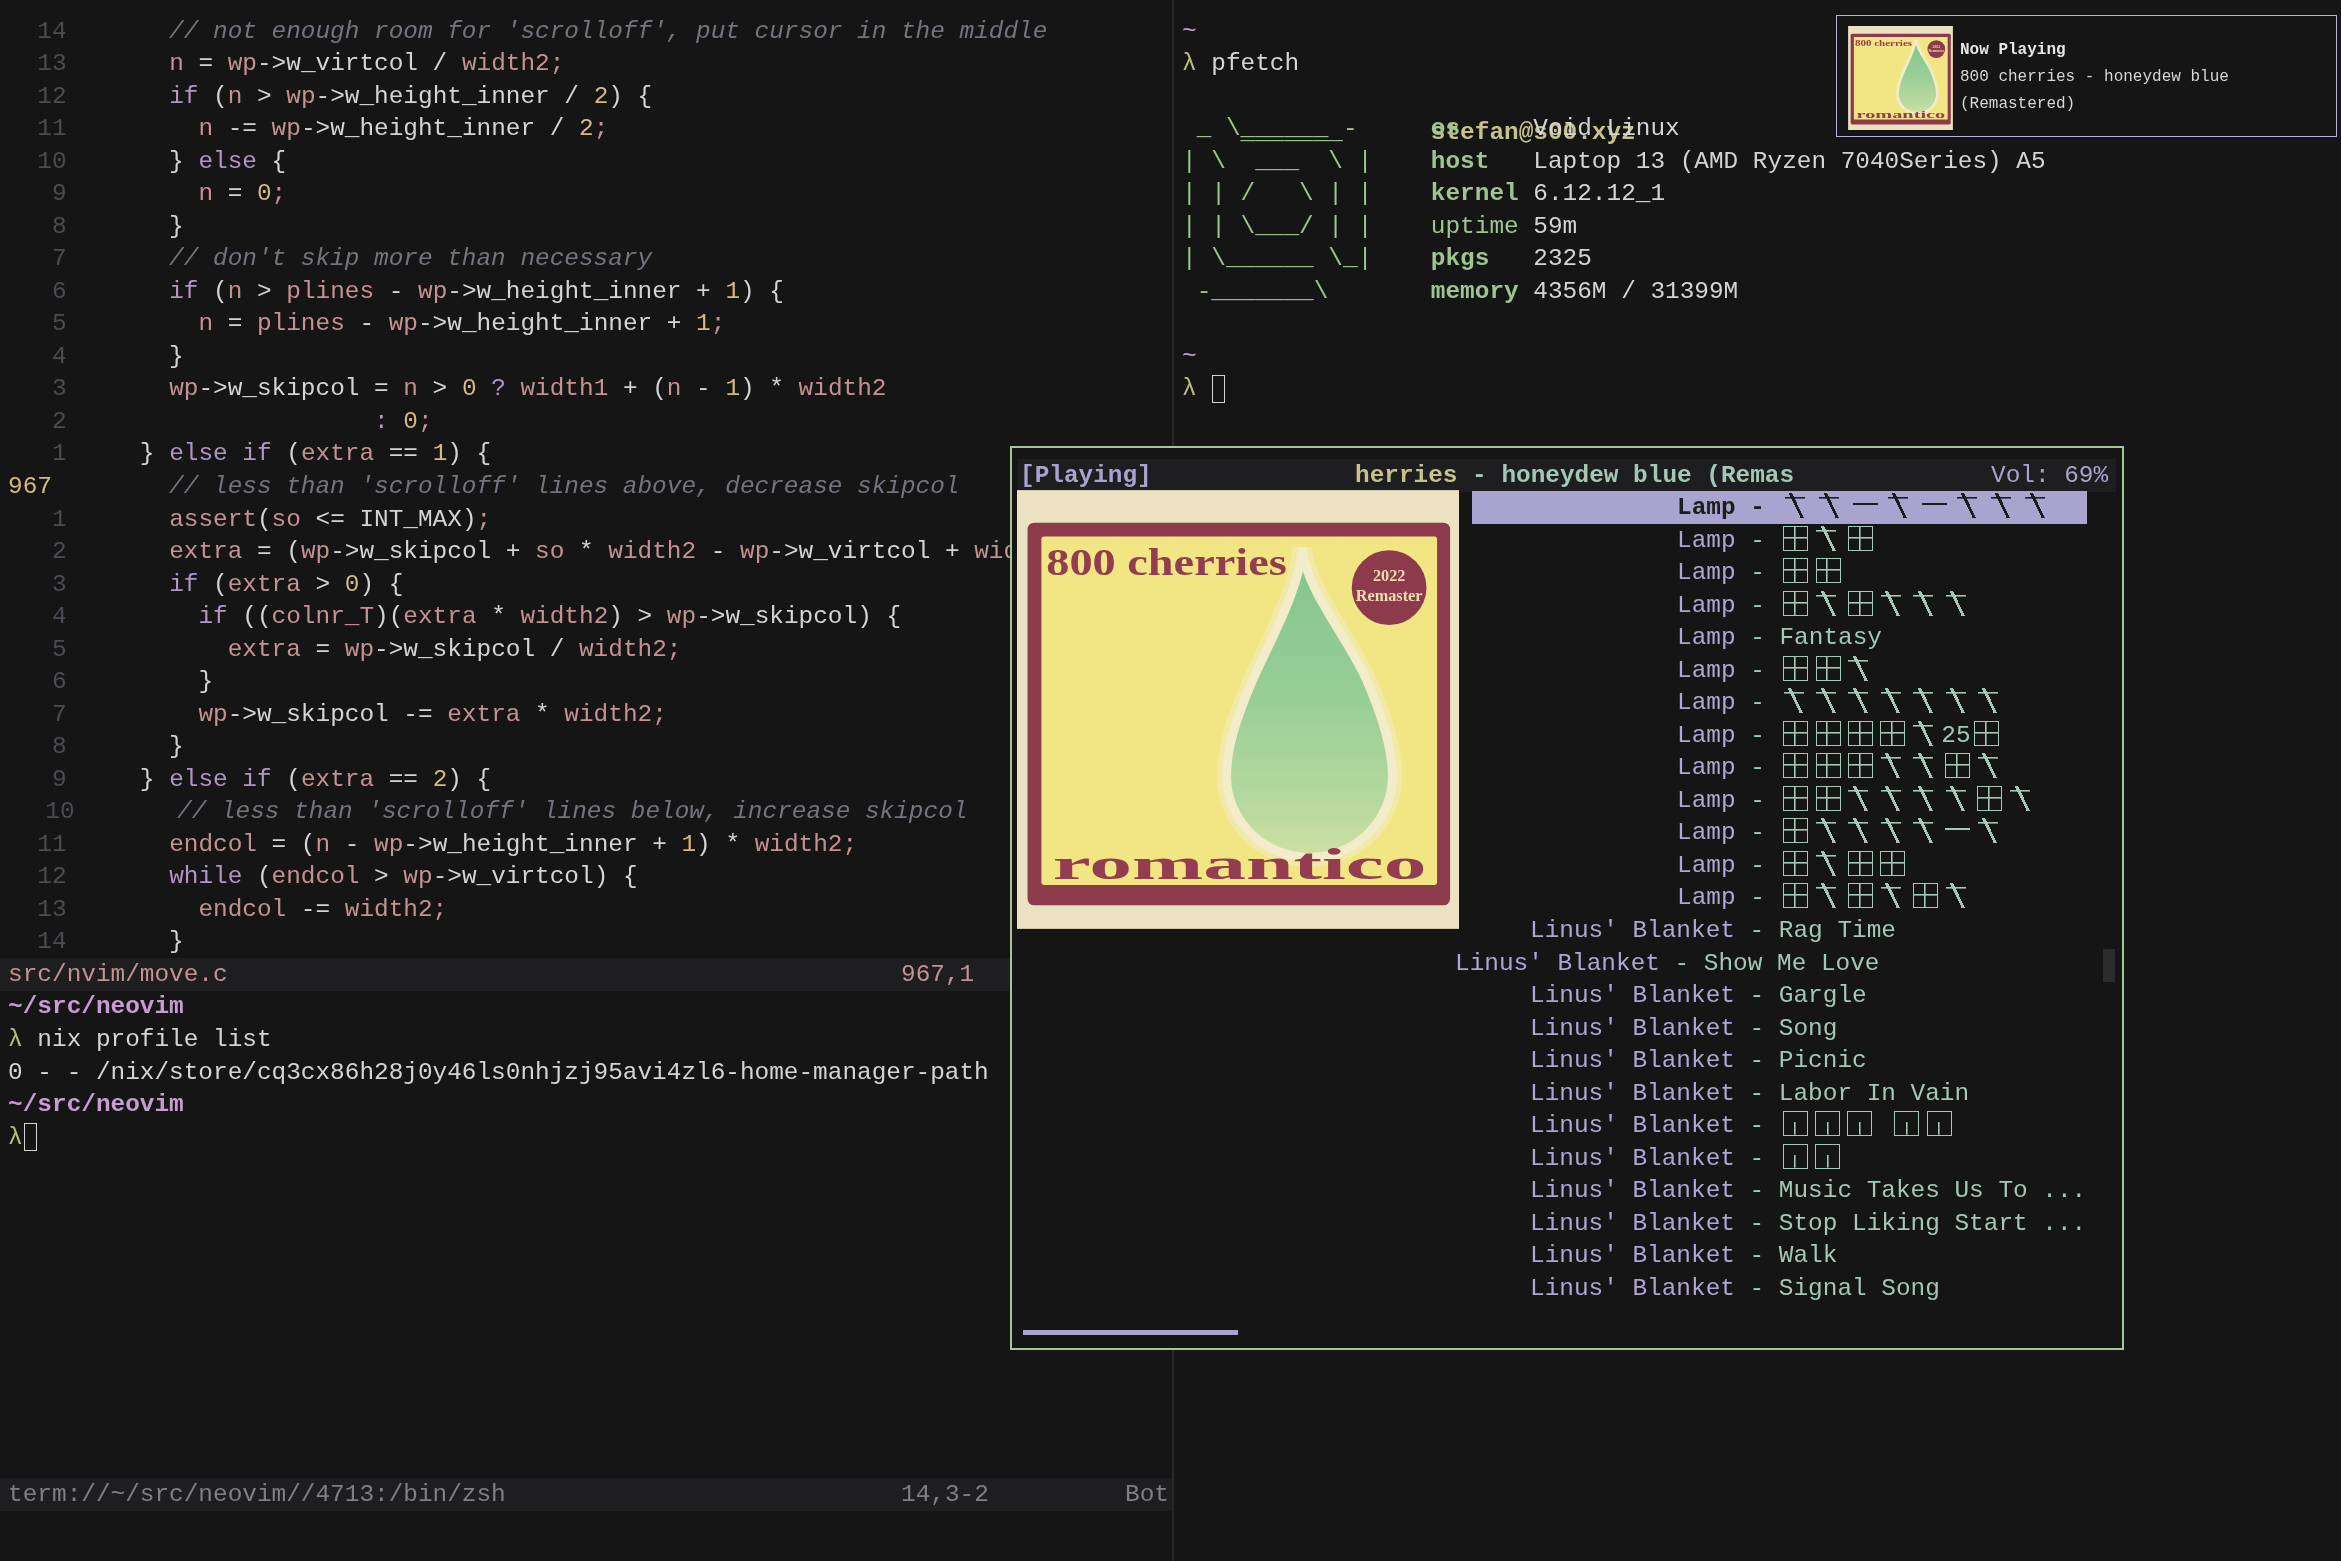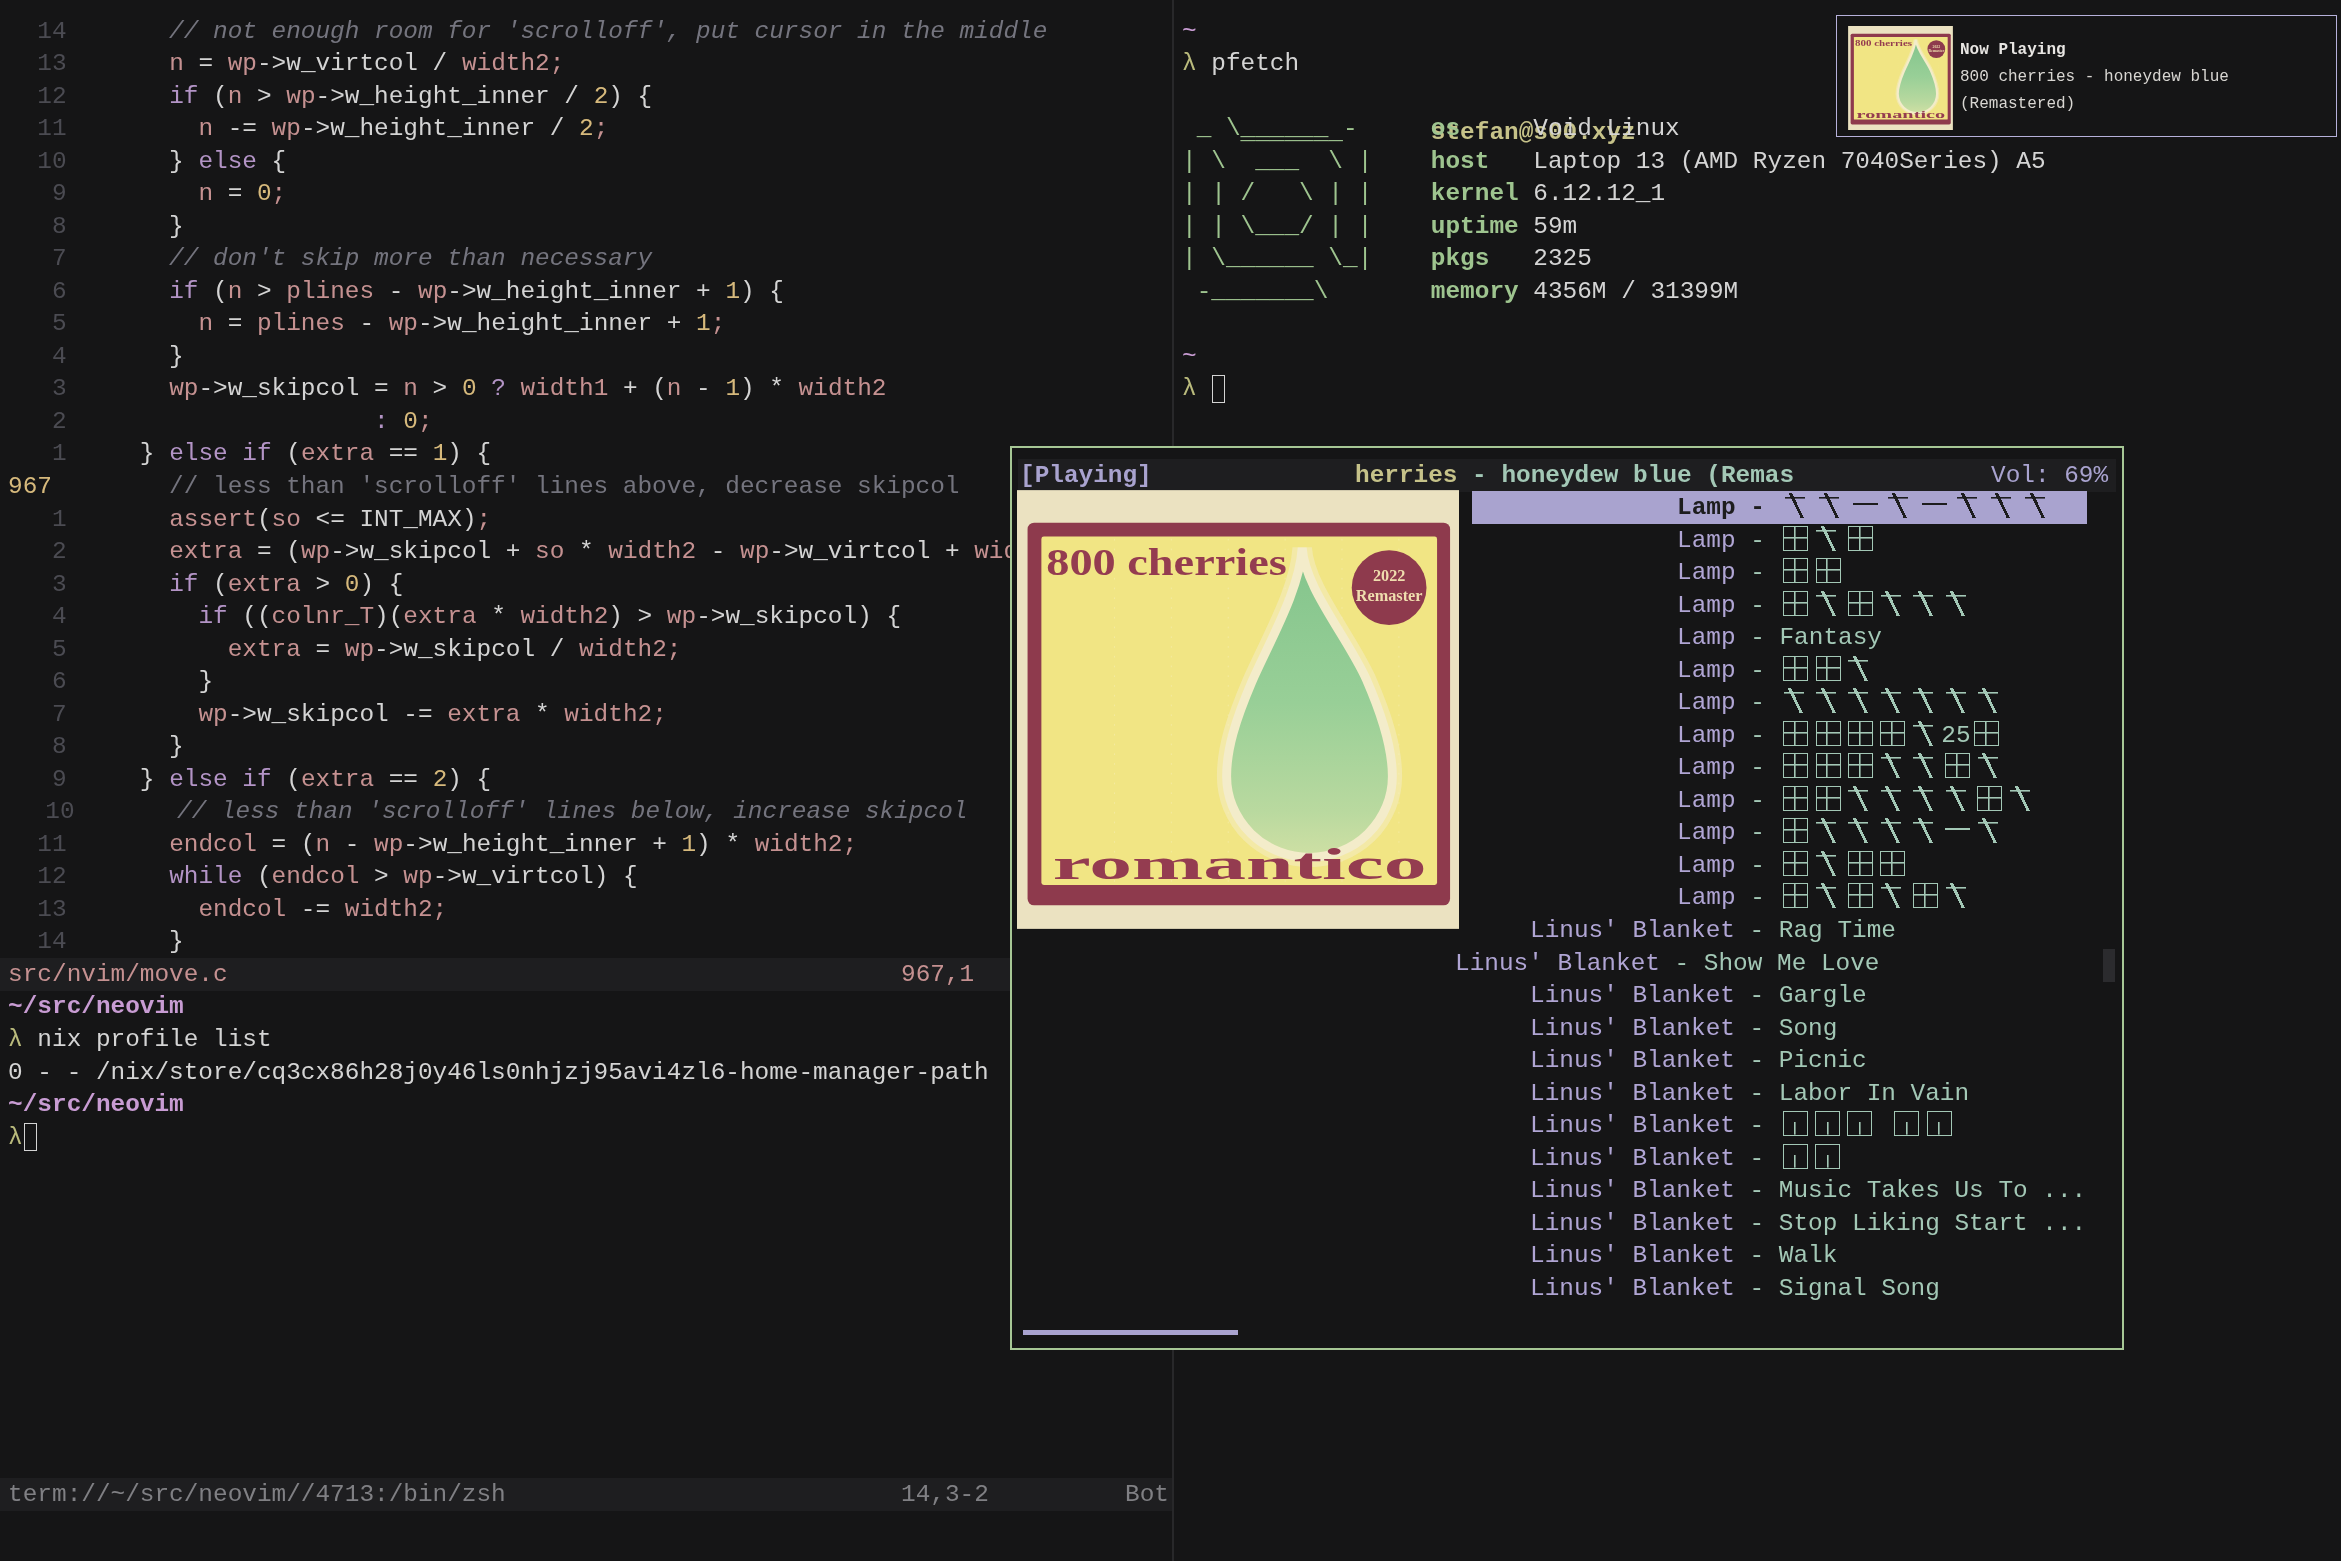--- a/index.html
+++ b/index.html
@@ -33,21 +33,21 @@
 <div class="t" style="left:8.1px;top:145px;"><span class="lnr">  10</span><span class="fg">       } </span><span class="pur">else</span><span class="fg"> {</span></div>
 <div class="t" style="left:8.1px;top:177px;"><span class="lnr">   9</span><span class="fg">         </span><span class="rose">n</span><span class="fg"> = </span><span class="num">0</span><span class="rose">;</span></div>
 <div class="t" style="left:8.1px;top:210px;"><span class="lnr">   8</span><span class="fg">       }</span></div>
 <div class="t" style="left:8.1px;top:242px;"><span class="lnr">   7</span><span class="cmt" style="font-style:italic;">       // don't skip more than necessary</span></div>
 <div class="t" style="left:8.1px;top:275px;"><span class="lnr">   6</span><span class="fg">       </span><span class="pur">if</span><span class="fg"> (</span><span class="rose">n</span><span class="fg"> &gt; </span><span class="rose">plines</span><span class="fg"> - </span><span class="rose">wp</span><span class="fg">-&gt;w_height_inner + </span><span class="num">1</span><span class="fg">) {</span></div>
 <div class="t" style="left:8.1px;top:307px;"><span class="lnr">   5</span><span class="fg">         </span><span class="rose">n</span><span class="fg"> = </span><span class="rose">plines</span><span class="fg"> - </span><span class="rose">wp</span><span class="fg">-&gt;w_height_inner + </span><span class="num">1</span><span class="rose">;</span></div>
 <div class="t" style="left:8.1px;top:340px;"><span class="lnr">   4</span><span class="fg">       }</span></div>
 <div class="t" style="left:8.1px;top:372px;"><span class="lnr">   3</span><span class="fg">       </span><span class="rose">wp</span><span class="fg">-&gt;w_skipcol = </span><span class="rose">n</span><span class="fg"> &gt; </span><span class="num">0</span><span class="fg"> </span><span class="pur">?</span><span class="fg"> </span><span class="rose">width1</span><span class="fg"> + (</span><span class="rose">n</span><span class="fg"> - </span><span class="num">1</span><span class="fg">) * </span><span class="rose">width2</span></div>
 <div class="t" style="left:8.1px;top:405px;"><span class="lnr">   2</span><span class="fg">                     </span><span class="pur">:</span><span class="fg"> </span><span class="num">0</span><span class="rose">;</span></div>
 <div class="t" style="left:8.1px;top:437px;"><span class="lnr">   1</span><span class="fg">     } </span><span class="pur">else</span><span class="fg"> </span><span class="pur">if</span><span class="fg"> (</span><span class="rose">extra</span><span class="fg"> == </span><span class="num">1</span><span class="fg">) {</span></div>
-<div class="t" style="left:8.1px;top:470px;"><span class="num">967</span><span class="cmt" style="margin-top:12px;">        // less than 'scrolloff' lines above, decrease skipcol</span></div>
+<div class="t" style="left:8.1px;top:470px;"><span class="num">967</span><span class="cmt" style="font-style:italic;margin-top:12px;">        // less than 'scrolloff' lines above, decrease skipcol</span></div>
 <div class="t" style="left:8.1px;top:503px;"><span class="lnr">   1</span><span class="fg">       </span><span class="rose">assert</span><span class="fg">(</span><span class="rose">so</span><span class="fg"> &lt;= INT_MAX)</span><span class="rose">;</span></div>
 <div class="t" style="left:8.1px;top:535px;"><span class="lnr">   2</span><span class="fg">       </span><span class="rose">extra</span><span class="fg"> = (</span><span class="rose">wp</span><span class="fg">-&gt;w_skipcol + </span><span class="rose">so</span><span class="fg"> * </span><span class="rose">width2</span><span class="fg"> - </span><span class="rose">wp</span><span class="fg">-&gt;w_virtcol + </span><span class="rose">width2</span><span class="fg"> - </span><span class="num">1</span><span class="fg">) / </span><span class="rose">width2</span><span class="rose">;</span></div>
 <div class="t" style="left:8.1px;top:568px;"><span class="lnr">   3</span><span class="fg">       </span><span class="pur">if</span><span class="fg"> (</span><span class="rose">extra</span><span class="fg"> &gt; </span><span class="num">0</span><span class="fg">) {</span></div>
 <div class="t" style="left:8.1px;top:600px;"><span class="lnr">   4</span><span class="fg">         </span><span class="pur">if</span><span class="fg"> ((</span><span class="rose">colnr_T</span><span class="fg">)(</span><span class="rose">extra</span><span class="fg"> * </span><span class="rose">width2</span><span class="fg">) &gt; </span><span class="rose">wp</span><span class="fg">-&gt;w_skipcol) {</span></div>
 <div class="t" style="left:8.1px;top:633px;"><span class="lnr">   5</span><span class="fg">           </span><span class="rose">extra</span><span class="fg"> = </span><span class="rose">wp</span><span class="fg">-&gt;w_skipcol / </span><span class="rose">width2</span><span class="rose">;</span></div>
 <div class="t" style="left:8.1px;top:665px;"><span class="lnr">   6</span><span class="fg">         }</span></div>
 <div class="t" style="left:8.1px;top:698px;"><span class="lnr">   7</span><span class="fg">         </span><span class="rose">wp</span><span class="fg">-&gt;w_skipcol -= </span><span class="rose">extra</span><span class="fg"> * </span><span class="rose">width2</span><span class="rose">;</span></div>
 <div class="t" style="left:8.1px;top:730px;"><span class="lnr">   8</span><span class="fg">       }</span></div>
 <div class="t" style="left:8.1px;top:763px;"><span class="lnr">   9</span><span class="fg">     } </span><span class="pur">else</span><span class="fg"> </span><span class="pur">if</span><span class="fg"> (</span><span class="rose">extra</span><span class="fg"> == </span><span class="num">2</span><span class="fg">) {</span></div>
 <div class="t" style="left:16px;top:795px;"><span class="lnr">  10</span><span class="cmt" style="font-style:italic;">       // less than 'scrolloff' lines below, increase skipcol</span></div>
@@ -59,21 +59,21 @@
 <div class="t" style="left:8.1px;top:1023px;"><span class="olive">λ</span><span class="fg"> nix profile list</span></div>
 <div class="t" style="left:8.1px;top:1056px;"><span class="fg">0 - - /nix/store/cq3cx86h28j0y46ls0nhjzj95avi4zl6-home-manager-path</span></div>
 <div class="t" style="left:8.1px;top:1088px;"><span class="mauve" style="font-weight:bold;">~/src/neovim</span></div>
 <div class="t" style="left:8.1px;top:1121px;"><span class="olive">λ</span></div>
 <div class="t" style="left:1182px;top:14.6px;"><span class="mauve">~</span></div>
 <div class="t" style="left:1182px;top:47px;"><span class="olive">λ</span><span class="fg"> pfetch</span></div>
 <div class="t" style="left:1182px;top:80px;margin-top:36px;"><span class="green">    _______</span><span class="fg">      </span><span class="ygreen" style="font-weight:bold;">stefan@s00.xyz</span></div>
 <div class="t" style="left:1182px;top:112px;"><span class="green"> _ \______ -</span><span class="fg">     </span><span class="green" style="font-weight:bold;">os</span><span class="fg">     Void Linux</span></div>
 <div class="t" style="left:1182px;top:145px;"><span class="green">| \  ___  \ |</span><span class="fg">    </span><span class="green" style="font-weight:bold;">host</span><span class="fg">   Laptop 13 (AMD Ryzen 7040Series) A5</span></div>
 <div class="t" style="left:1182px;top:177px;"><span class="green">| | /   \ | |</span><span class="fg">    </span><span class="green" style="font-weight:bold;">kernel</span><span class="fg"> 6.12.12_1</span></div>
-<div class="t" style="left:1182px;top:210px;"><span class="green">| | \___/ | |</span><span class="fg">    </span><span class="green" style="font-weight:bold;margin-top:16px;">uptime</span><span class="fg"> 59m</span></div>
+<div class="t" style="left:1182px;top:210px;"><span class="green">| | \___/ | |</span><span class="fg">    </span><span class="green" style="font-weight:normal;margin-top:16px;">uptime</span><span class="fg"> 59m</span></div>
 <div class="t" style="left:1182px;top:242px;"><span class="green">| \______ \_|</span><span class="fg">    </span><span class="green" style="font-weight:bold;">pkgs</span><span class="fg">   2325</span></div>
 <div class="t" style="left:1182px;top:275px;"><span class="green"> -_______\</span><span class="fg">       </span><span class="green" style="font-weight:bold;text-align:right;">memory</span><span class="fg"> 4356M / 31399M</span></div>
 <div class="t" style="left:1182px;top:340px;"><span class="mauve">~</span></div>
 <div class="t" style="left:1182px;top:372px;"><span class="olive">λ</span></div>
 <div class="cur" style="left:23.6px;top:1123px"></div>
 <div class="cur" style="left:1212px;top:375px"></div>
 <div class="abs" style="left:1010px;top:446px;width:1110px;height:900px;border:2.4px solid #a6c795;background:#151516"></div>
 <div class="bar" style="left:1018px;top:459px;width:1098px;height:33px"></div>
 <div class="t lav" style="left:1020px;top:459px;font-weight:bold">[Playing]</div>
 <div class="t" style="left:1355px;top:459px;font-weight:bold"><span class="ygreen">herries</span><span class="teal"> - honeydew blue (Remas</span></div>

